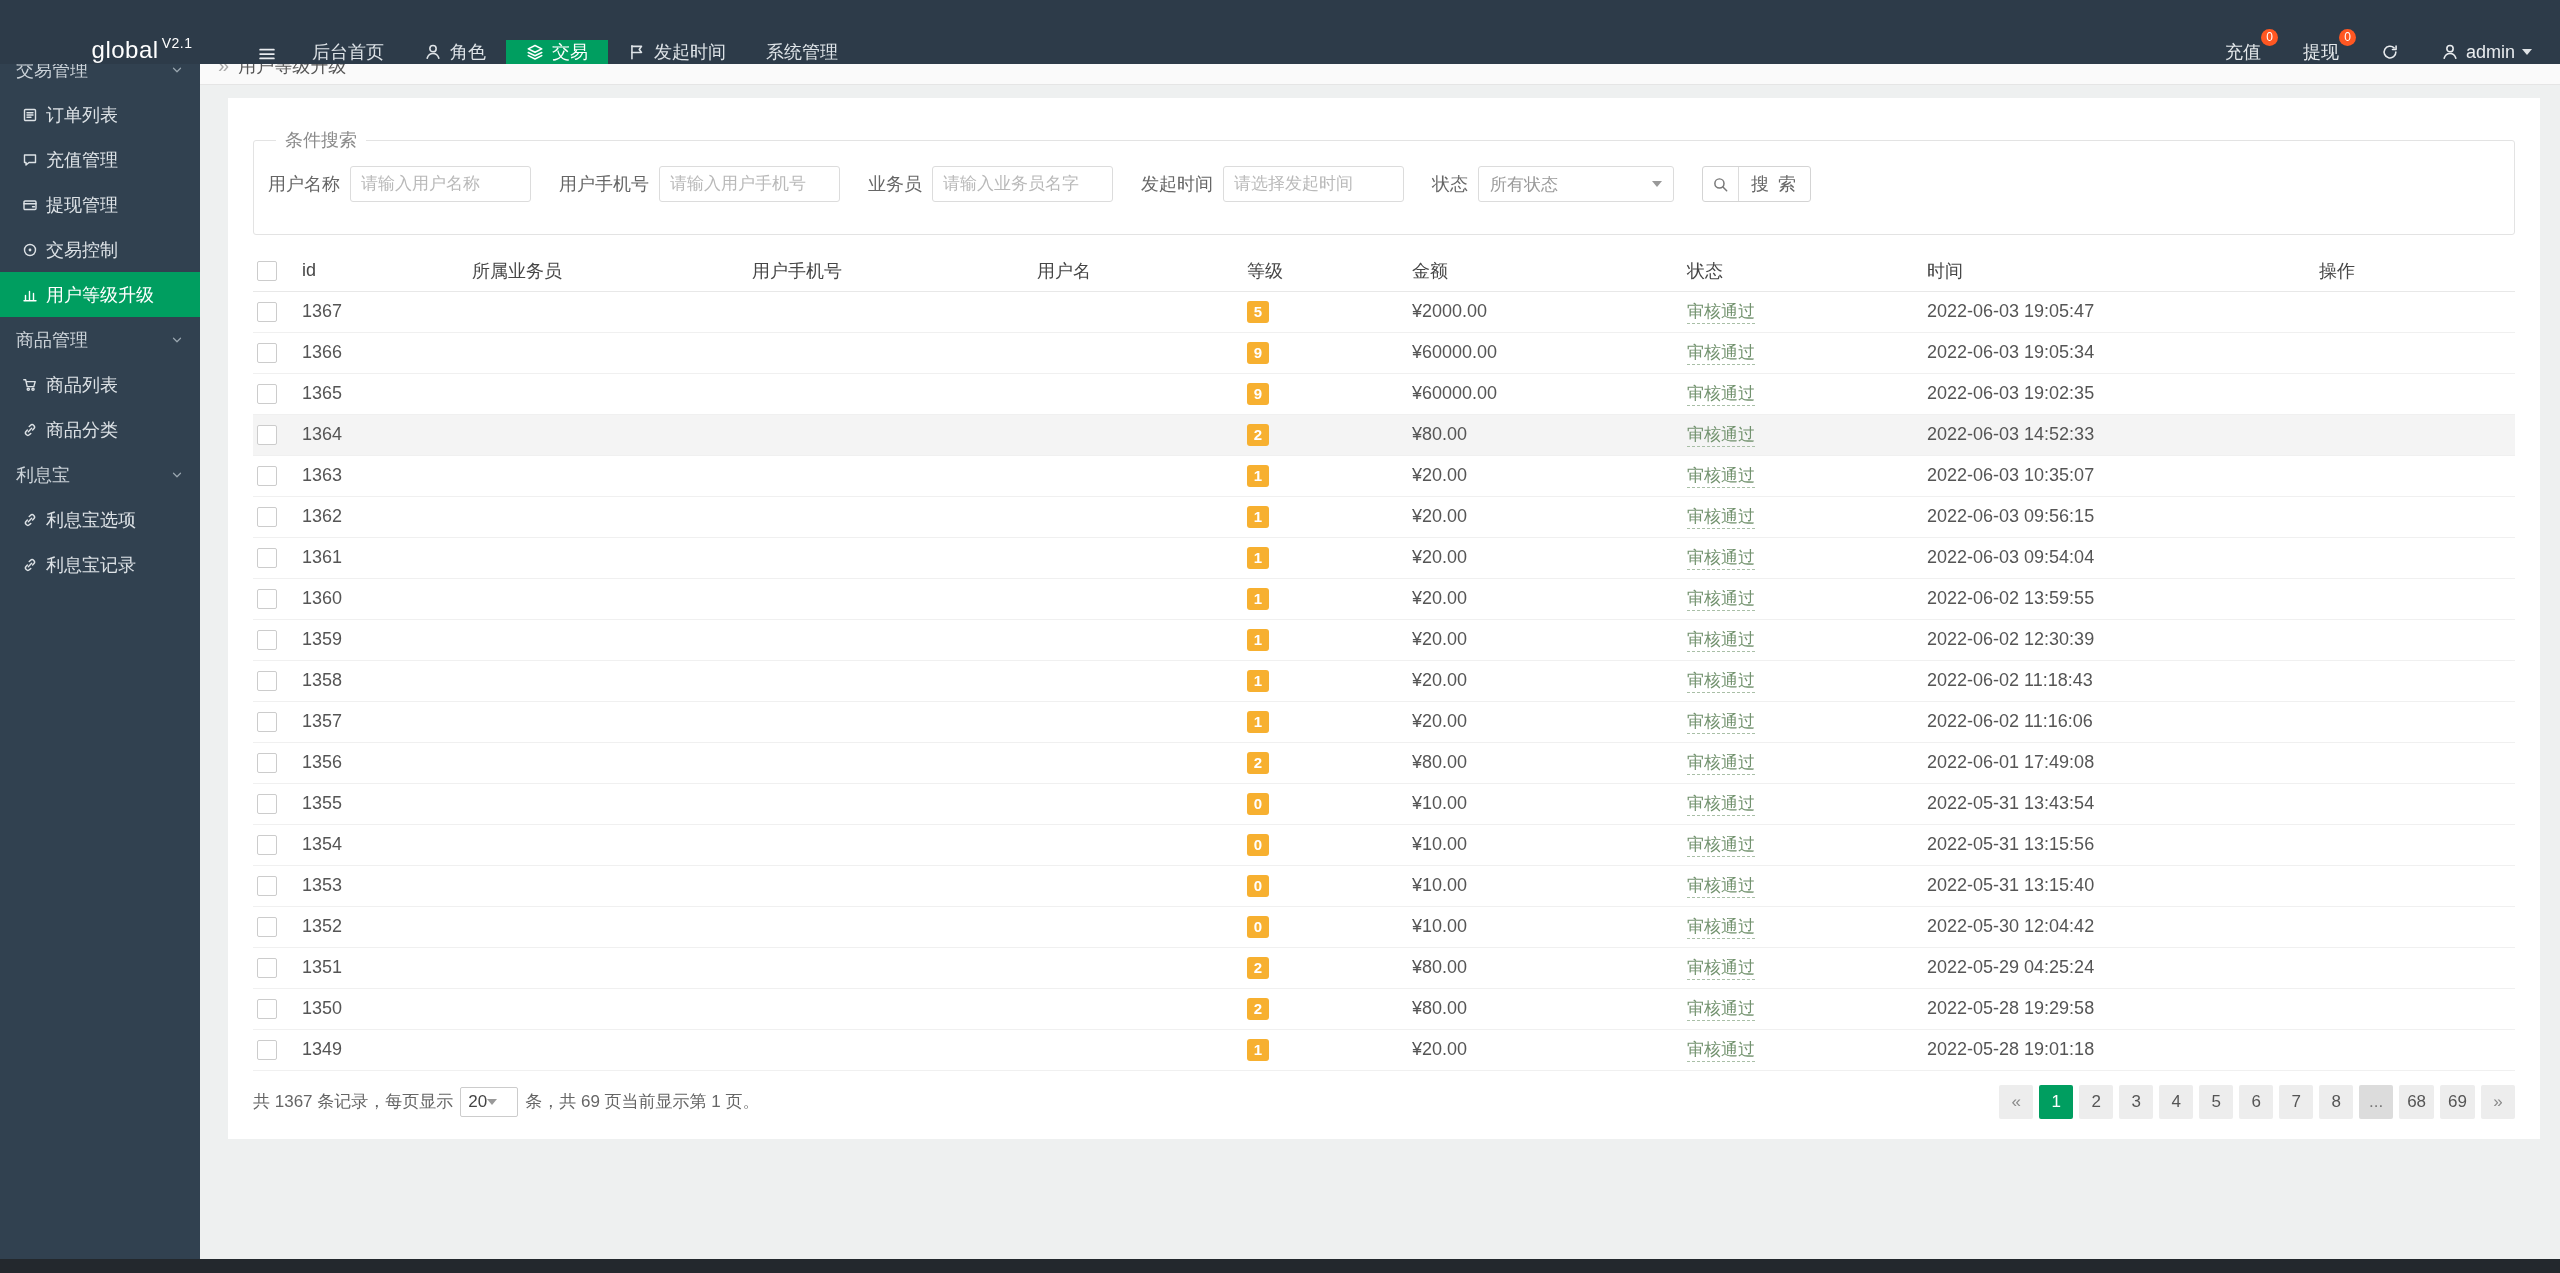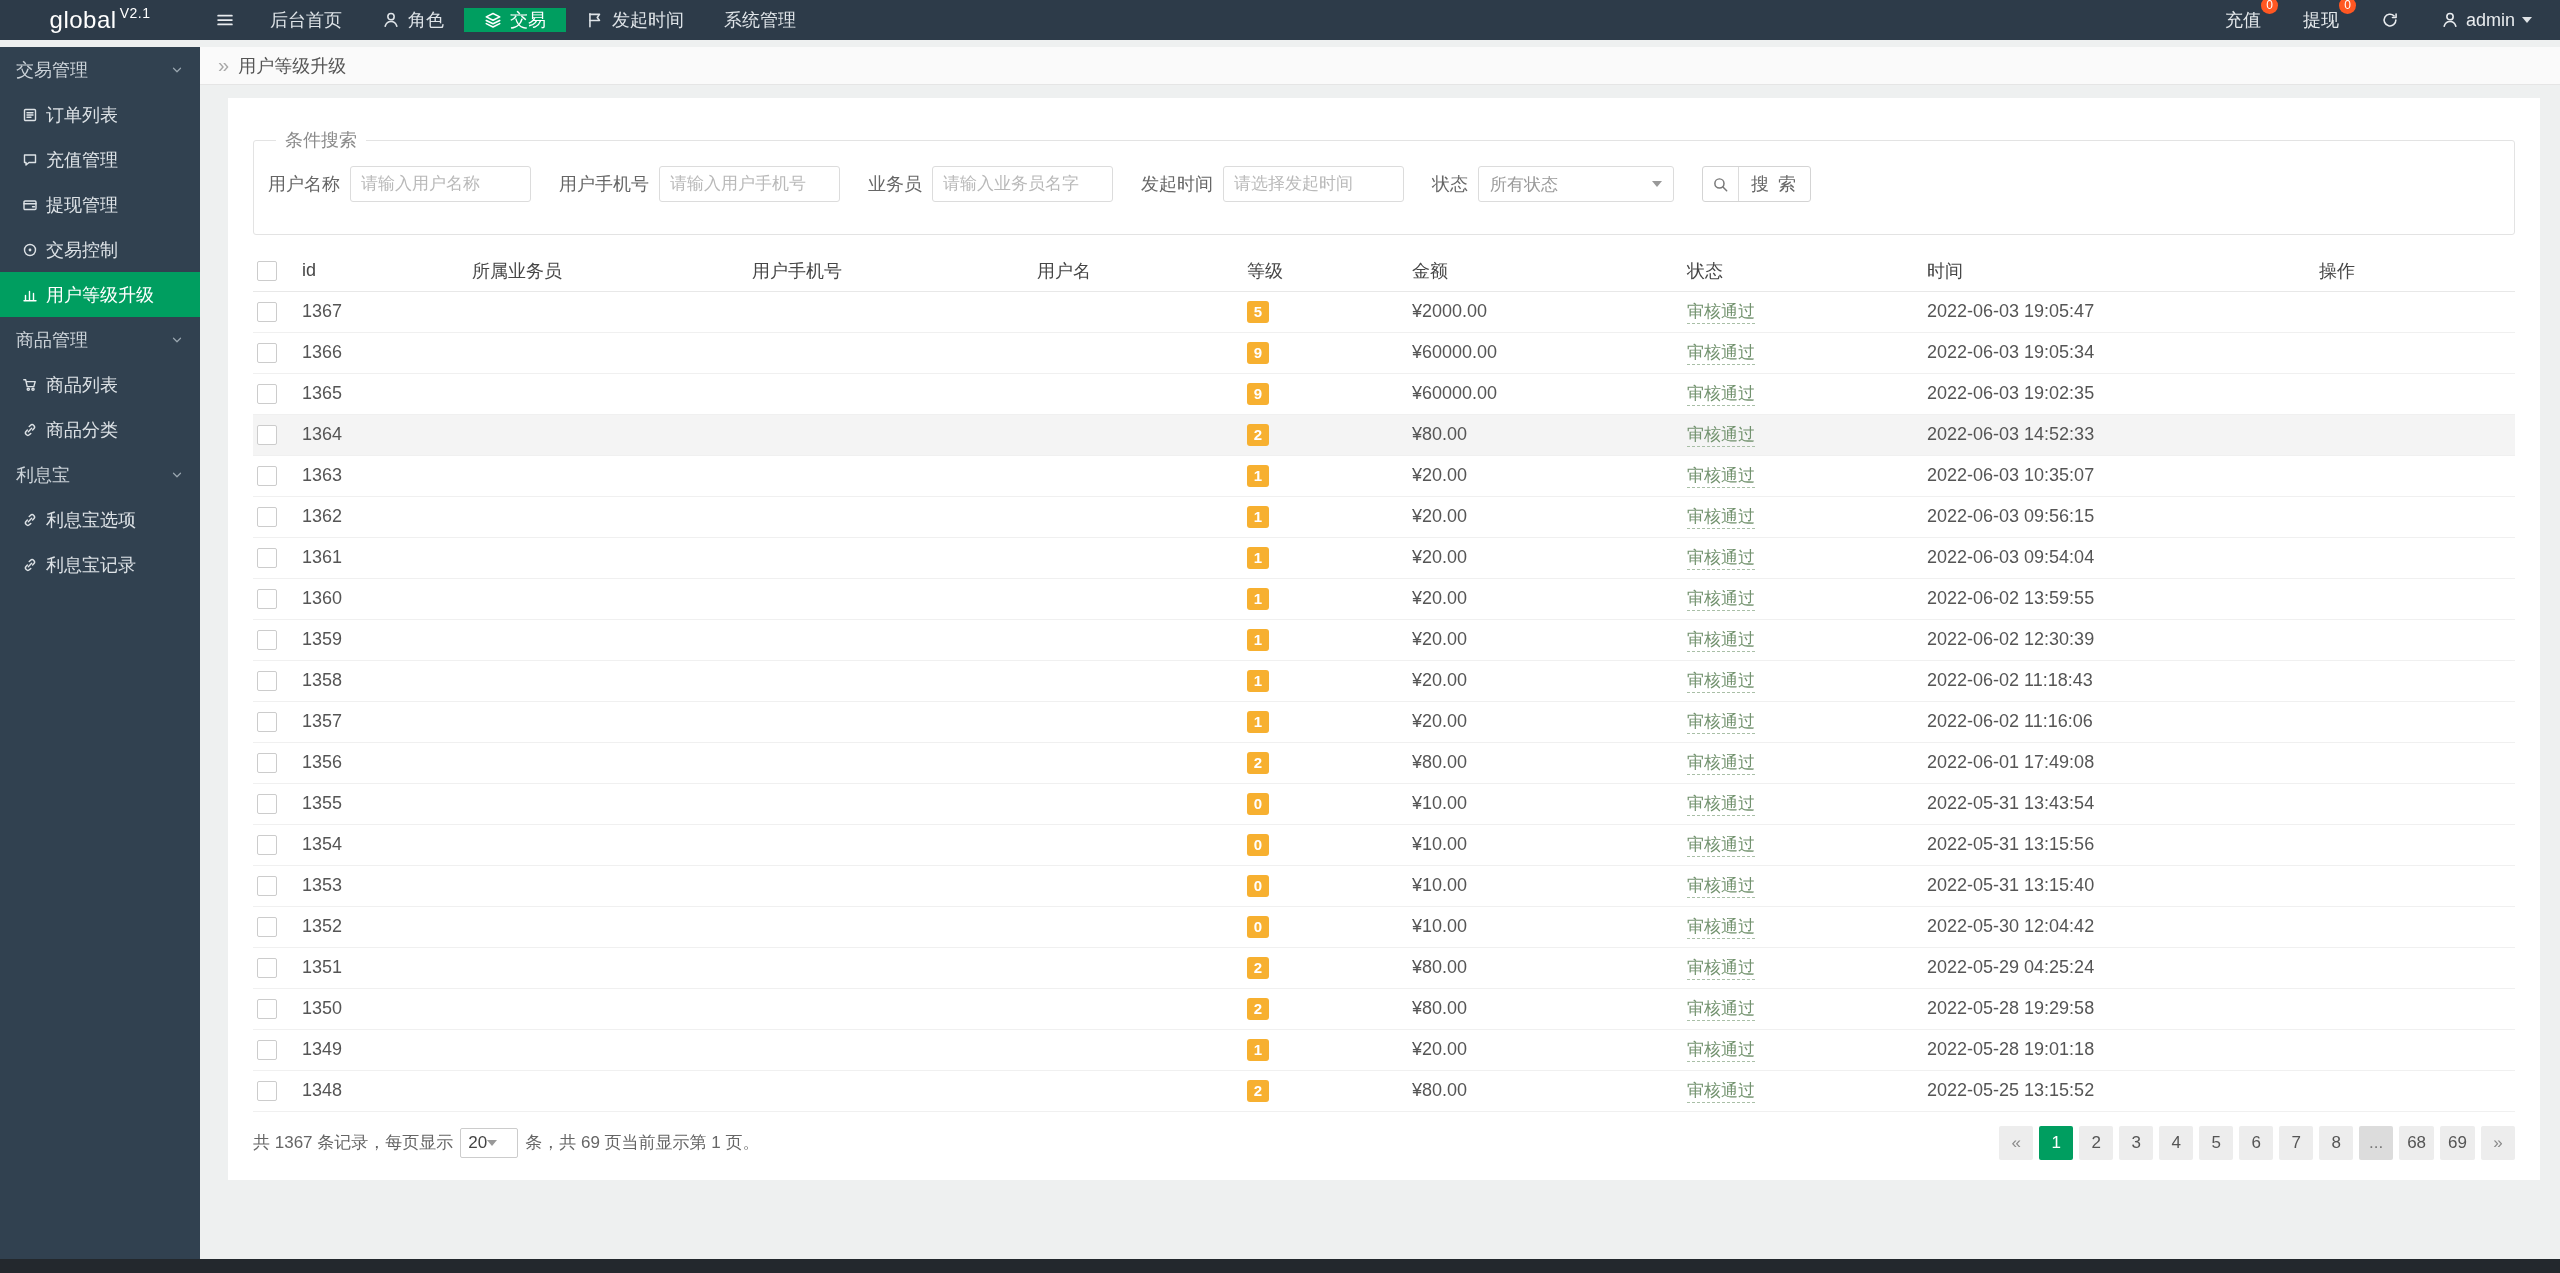--- a/index.html
+++ b/index.html
@@ -5,22 +5,22 @@
   *{margin:0;padding:0;box-sizing:border-box;}
   html,body{width:2560px;height:1273px;overflow:hidden;background:#eef0f0;
     font-family:"Liberation Sans","DejaVu Sans",sans-serif;}
   :root{--accent:#009e60;--lvbadge:#f7b030;--notify:#ff5722;}
   .ico{display:inline-flex;align-items:center;justify-content:center;width:18px;height:18px;}
   .ico svg{width:100%;height:100%;display:block;}
   .ico.sz14{width:14px;height:14px}.ico.sz16{width:16px;height:16px}
   .ico.sz17{width:17px;height:17px}.ico.sz20{width:20px;height:20px}
 
   
-  .topbar{position:absolute;top:0;left:0;width:2560px;height:40px;background:#2d3b49;
-    display:flex;align-items:center;color:#e9ecef;z-index:20;}
+  .topbar{position:absolute;top:0;left:0;width:2560px;height:64px;background:#2d3b49;
+    display:flex;align-items:flex-end;color:#e9ecef;z-index:20;padding-left:42px;}
   .logo{width:200px;display:flex;align-items:center;justify-content:center;
     font-size:24px;color:#fff;letter-spacing:.5px;}
   .logo sup{font-size:14px;margin-left:3px;position:relative;top:-7px;}
   .hamburger{width:50px;display:flex;align-items:center;justify-content:center;cursor:pointer;}
   .topnav{display:flex;align-items:stretch;}
   .topnav-item{display:flex;align-items:center;gap:8px;padding:0 20px;font-size:18px;cursor:pointer;color:#dfe4e8;}
   .topnav-item.active{background:var(--accent);color:#fff;}
   .topbar-right{margin-left:auto;display:flex;align-items:center;gap:42px;padding-right:28px;}
   .tb-link{position:relative;font-size:18px;cursor:pointer;color:#e4e8eb;}
   .tb-badge{position:absolute;top:-11px;right:-17px;background:var(--notify);color:#fff;
@@ -569,32 +569,20 @@
       <td>1349</td>
       <td></td>
       <td></td>
       <td></td>
       <td><span class="lv">1</span></td>
       <td>¥20.00</td>
       <td><span class="status">审核通过</span></td>
       <td>2022-05-28 19:01:18</td>
       <td></td>
     </tr>
-            <tr>
-      <td><span class="cb"></span></td>
-      <td>1348</td>
-      <td></td>
-      <td></td>
-      <td></td>
-      <td><span class="lv">2</span></td>
-      <td>¥80.00</td>
-      <td><span class="status">审核通过</span></td>
-      <td>2022-05-25 13:15:52</td>
-      <td></td>
-    </tr>
           </tbody>
       </table>
 
       <div class="tfoot">
         <span>共 1367 条记录，每页显示</span>
         <span class="psize">
           <span>20</span>
           <span class="caret gray"></span>
         </span>
         <span>条，共 69 页当前显示第 1 页。</span>

